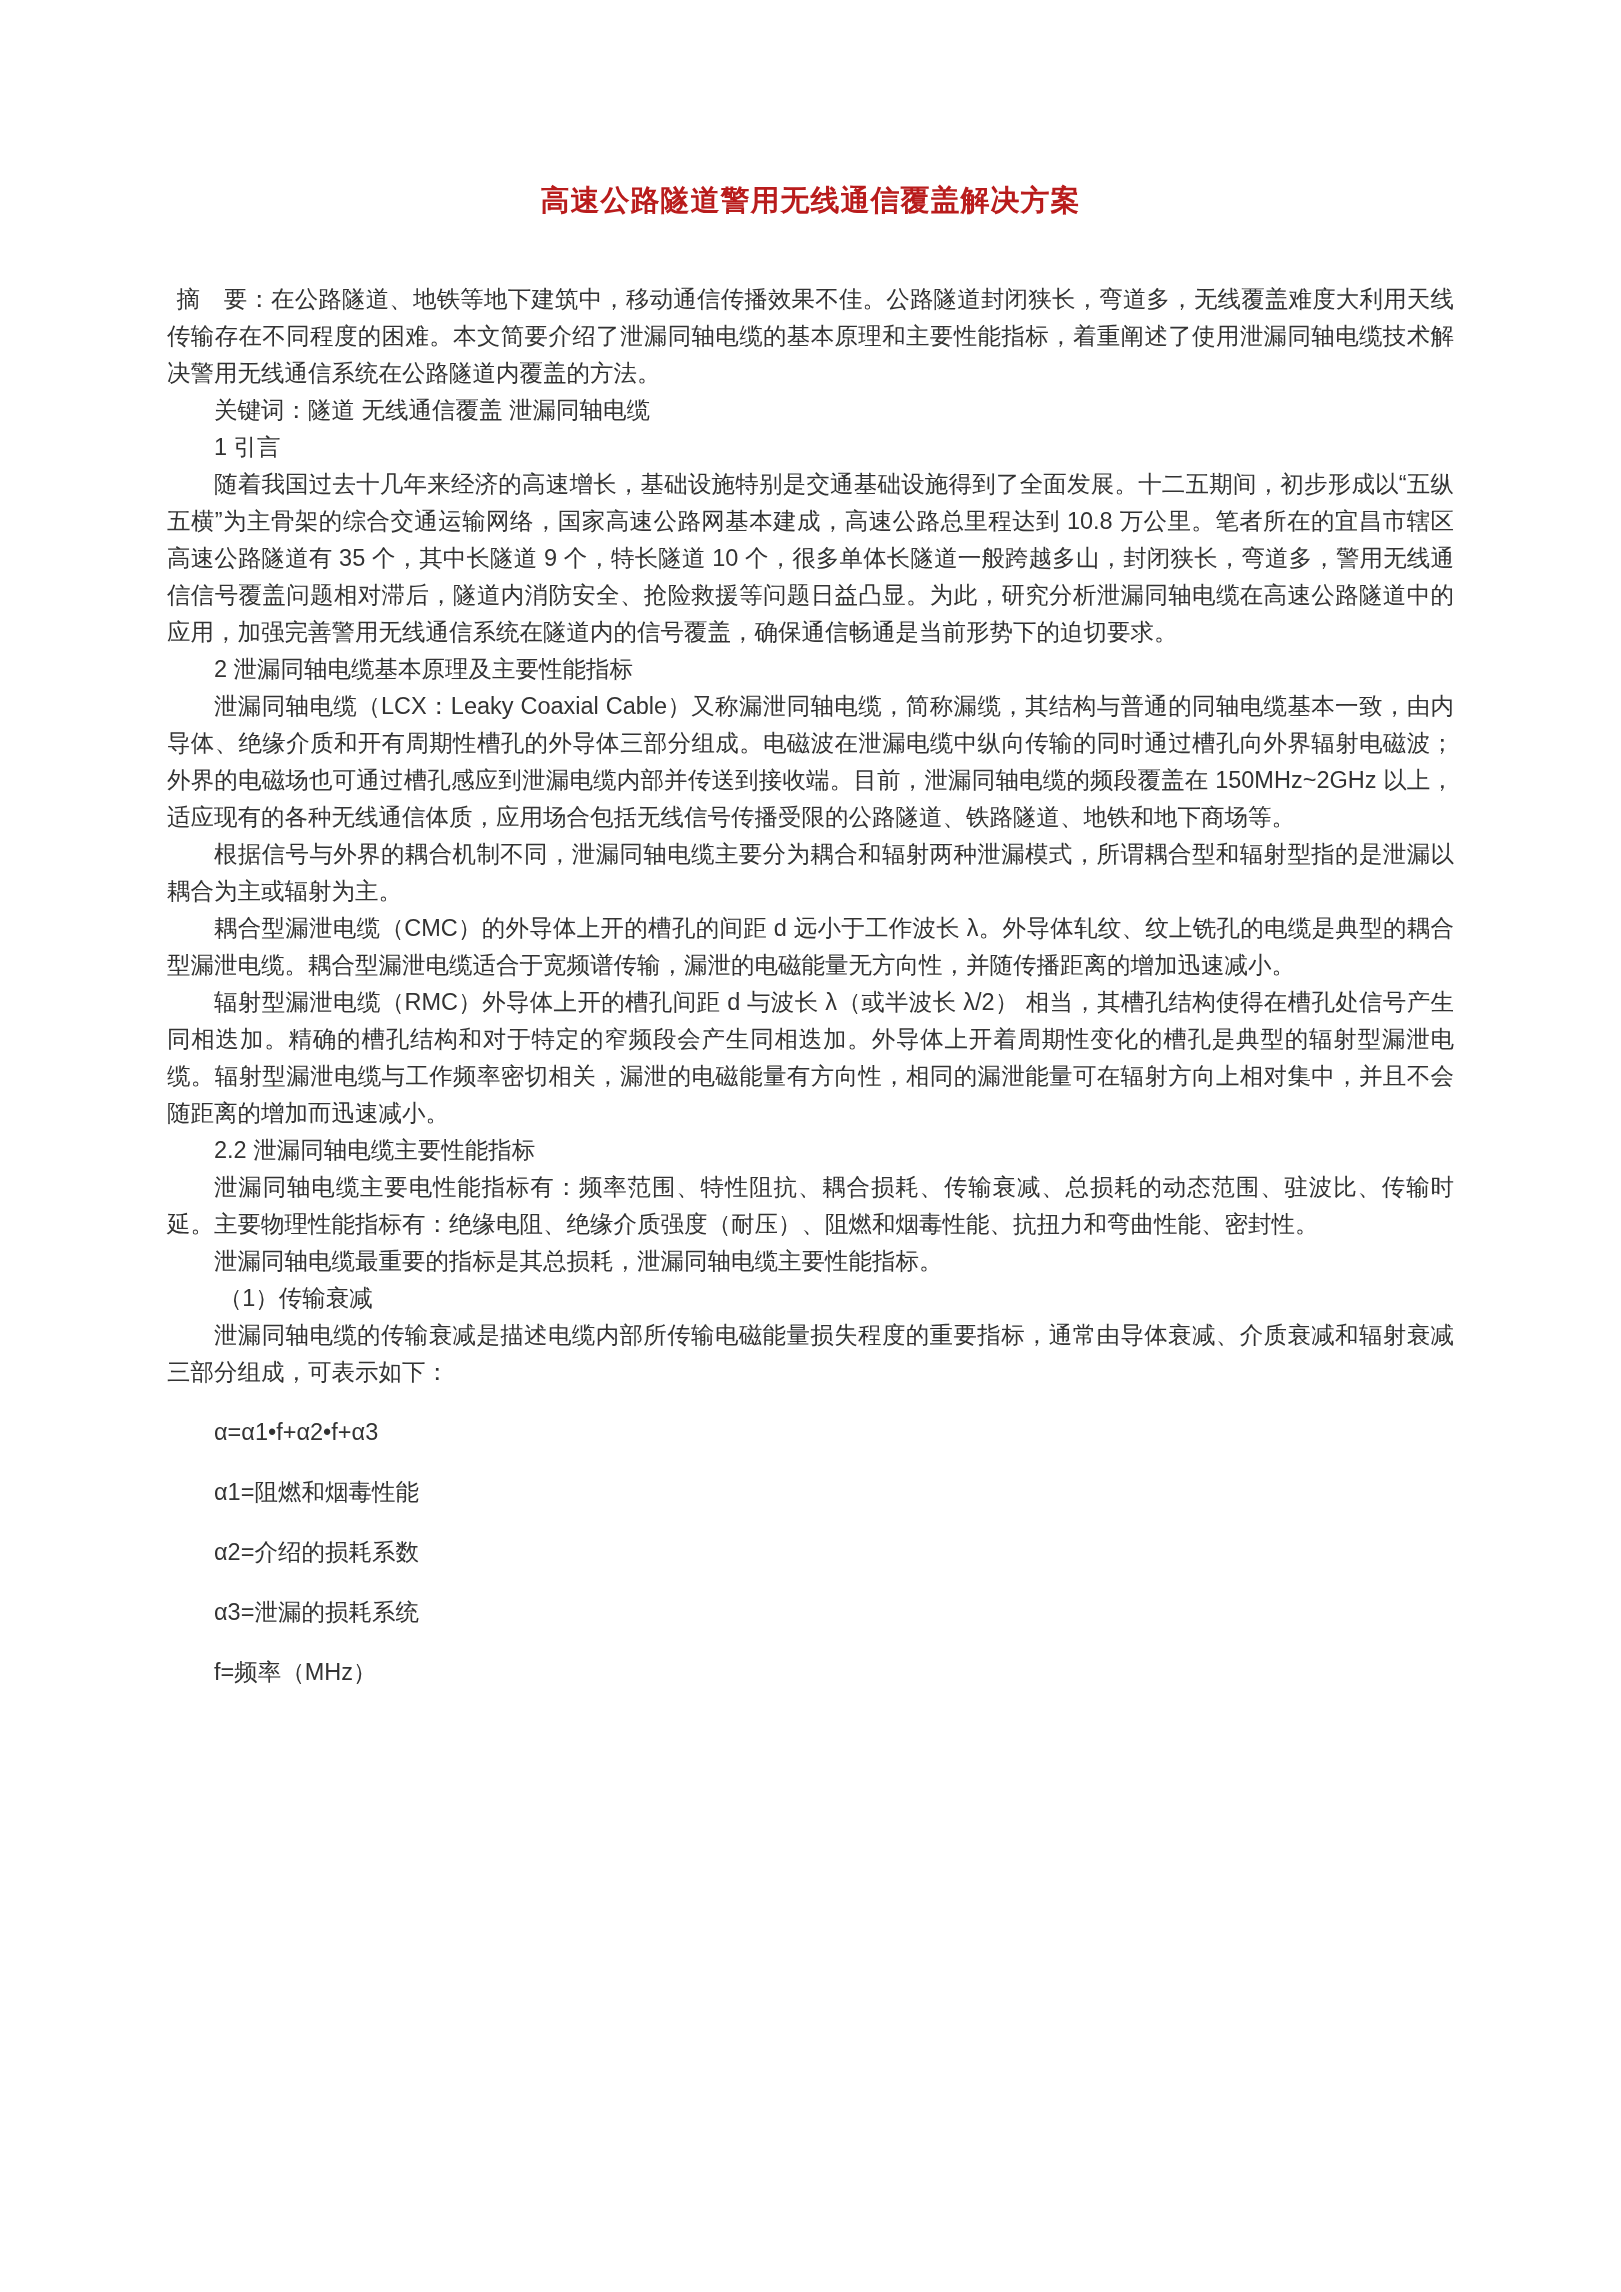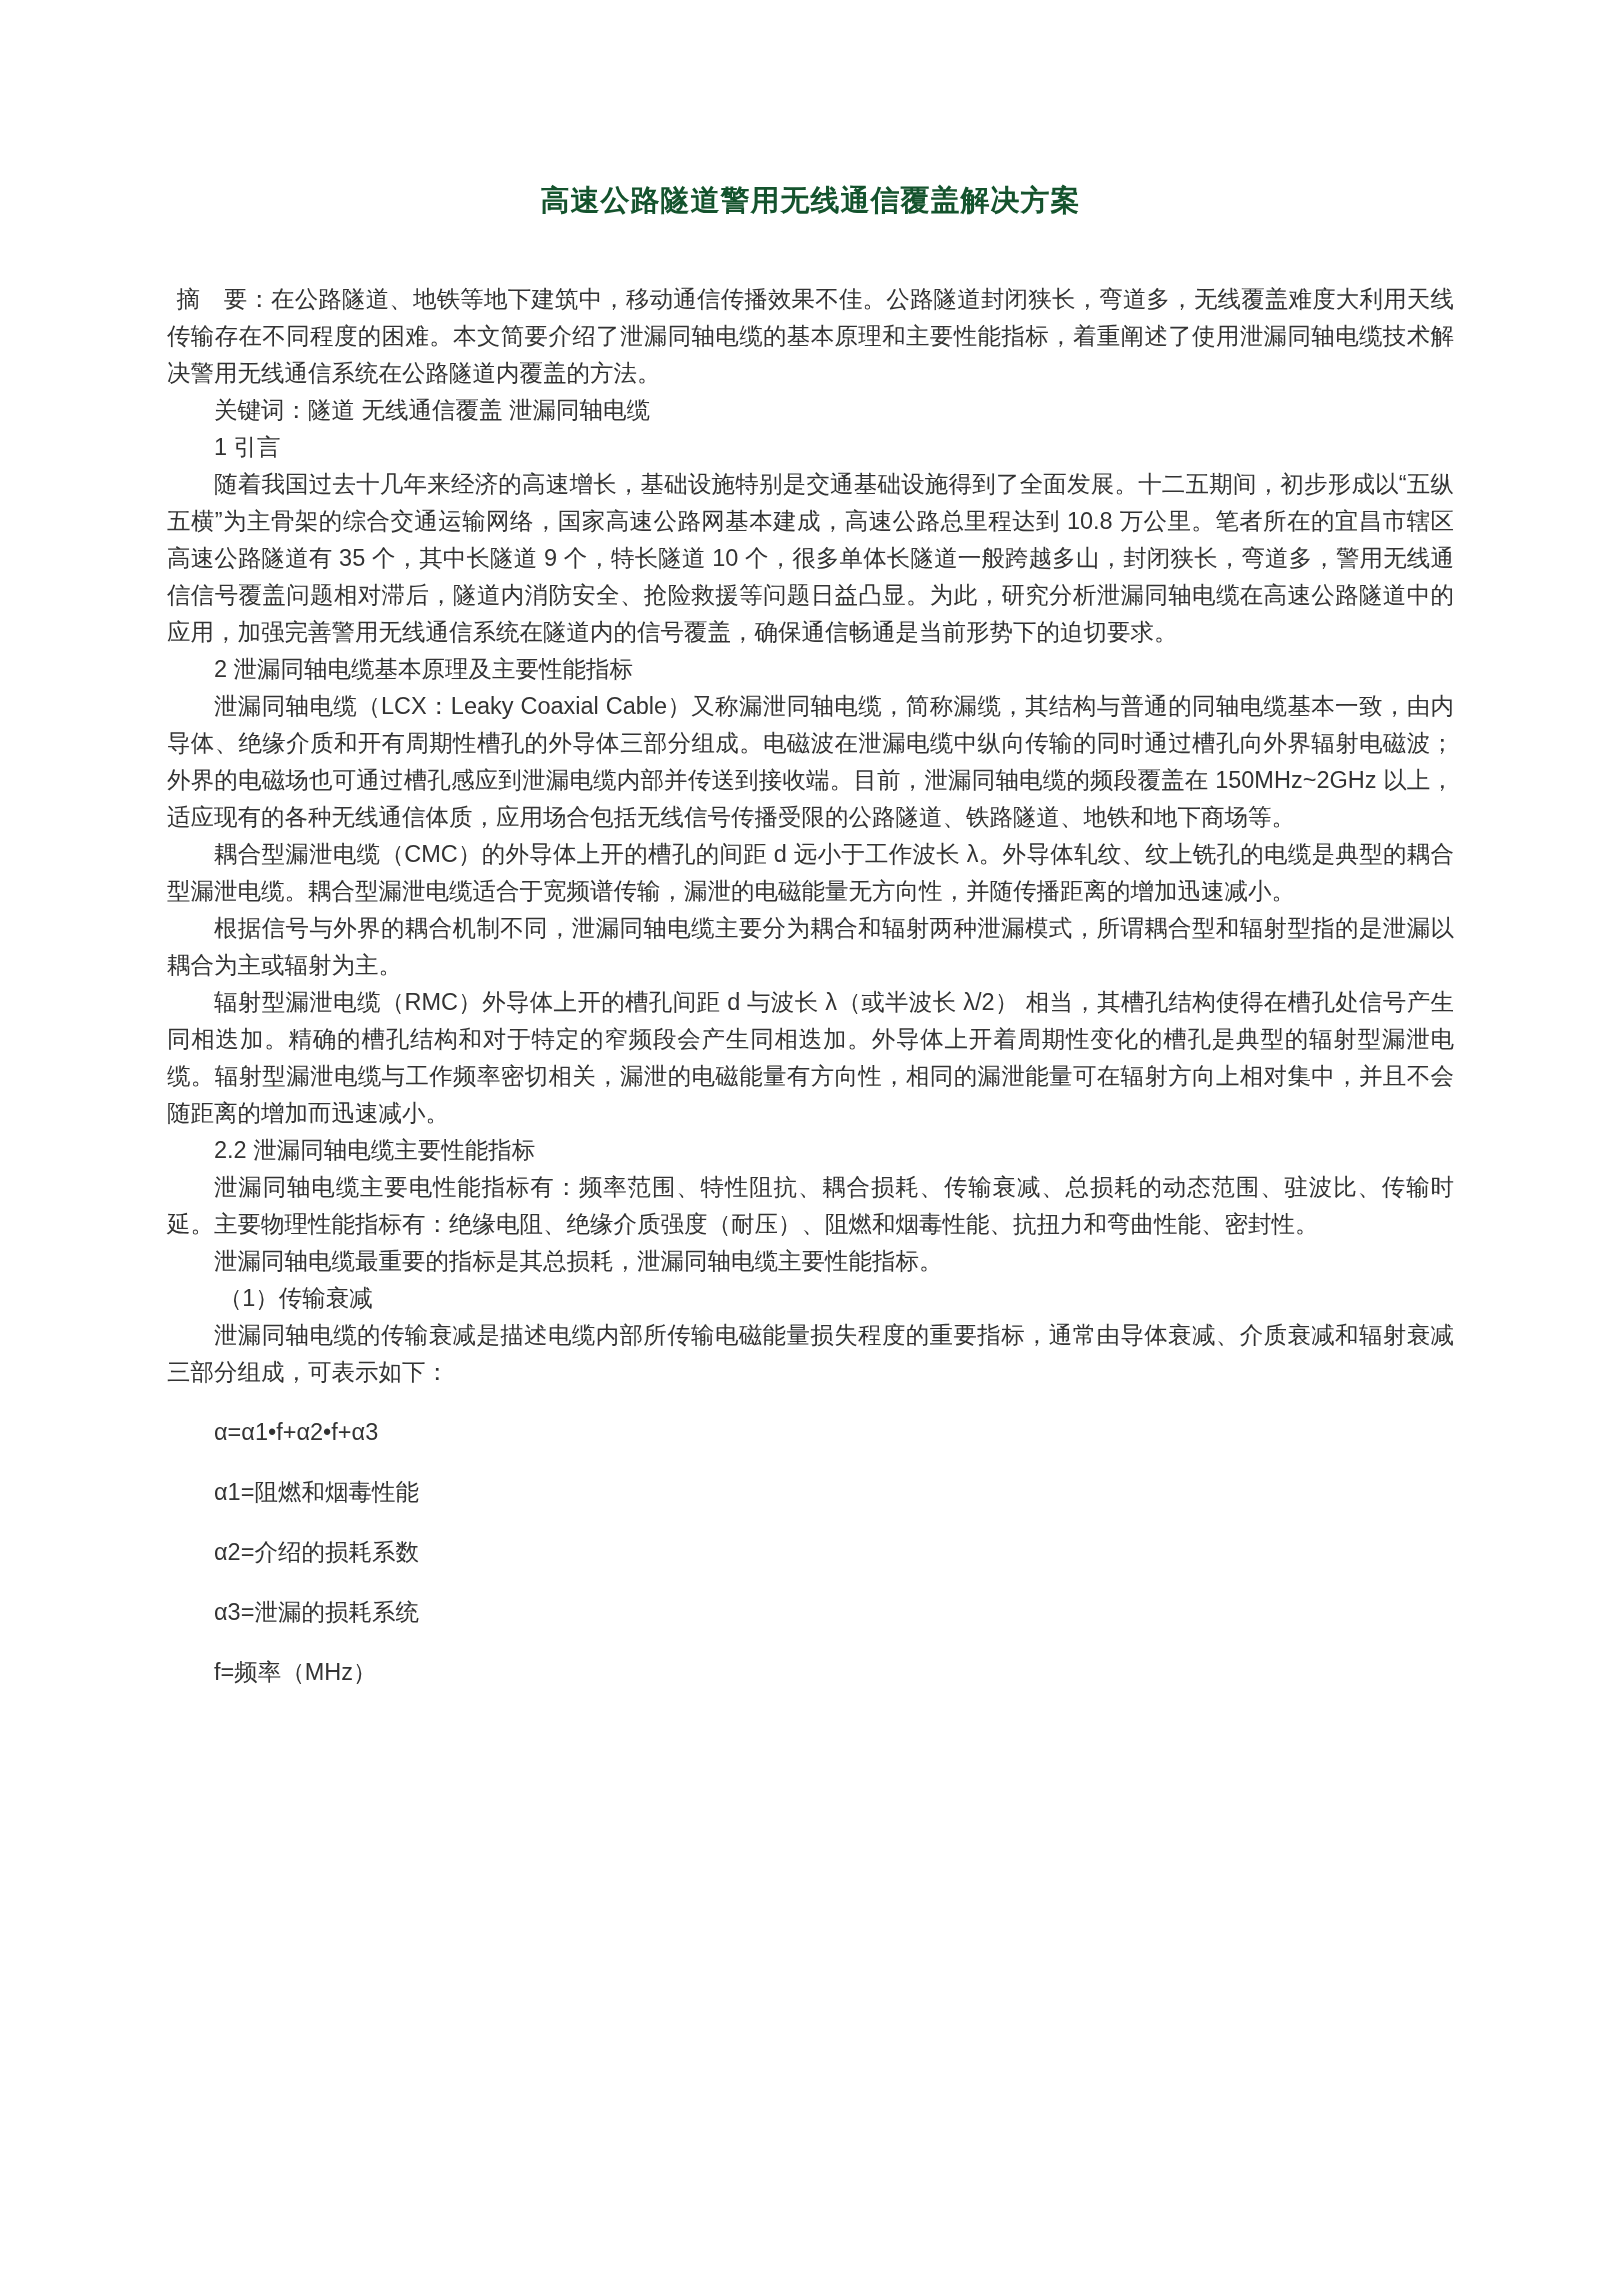--- a/index.html
+++ b/index.html
@@ -54,30 +54,30 @@
     text-indent: 2em;
     margin: 23px 0;
     text-align: left;
   }
 </style>
 </head>
 <body>
 
 <div class="page">
 
-  <h1 class="doc-title" style="color: #14532d;">高速公路隧道警用无线通信覆盖解决方案</h1>
+  <h1 class="doc-title" style="color: #b91c1c;">高速公路隧道警用无线通信覆盖解决方案</h1>
 
   <p class="abstract">摘　要：在公路隧道、地铁等地下建筑中，移动通信传播效果不佳。公路隧道封闭狭长，弯道多，无线覆盖难度大利用天线传输存在不同程度的困难。本文简要介绍了泄漏同轴电缆的基本原理和主要性能指标，着重阐述了使用泄漏同轴电缆技术解决警用无线通信系统在公路隧道内覆盖的方法。</p>
   <p class="keywords">关键词：隧道 无线通信覆盖 泄漏同轴电缆</p>
   <p class="heading">1 引言</p>
   <p class="body">随着我国过去十几年来经济的高速增长，基础设施特别是交通基础设施得到了全面发展。十二五期间，初步形成以“五纵五横”为主骨架的综合交通运输网络，国家高速公路网基本建成，高速公路总里程达到 10.8 万公里。笔者所在的宜昌市辖区高速公路隧道有 35 个，其中长隧道 9 个，特长隧道 10 个，很多单体长隧道一般跨越多山，封闭狭长，弯道多，警用无线通信信号覆盖问题相对滞后，隧道内消防安全、抢险救援等问题日益凸显。为此，研究分析泄漏同轴电缆在高速公路隧道中的应用，加强完善警用无线通信系统在隧道内的信号覆盖，确保通信畅通是当前形势下的迫切要求。</p>
   <p class="heading">2 泄漏同轴电缆基本原理及主要性能指标</p>
   <p class="body">泄漏同轴电缆（LCX：Leaky Coaxial Cable）又称漏泄同轴电缆，简称漏缆，其结构与普通的同轴电缆基本一致，由内导体、绝缘介质和开有周期性槽孔的外导体三部分组成。电磁波在泄漏电缆中纵向传输的同时通过槽孔向外界辐射电磁波；外界的电磁场也可通过槽孔感应到泄漏电缆内部并传送到接收端。目前，泄漏同轴电缆的频段覆盖在 150MHz~2GHz 以上，适应现有的各种无线通信体质，应用场合包括无线信号传播受限的公路隧道、铁路隧道、地铁和地下商场等。</p>
+  <p class="body">根据信号与外界的耦合机制不同，泄漏同轴电缆主要分为耦合和辐射两种泄漏模式，所谓耦合型和辐射型指的是泄漏以耦合为主或辐射为主。</p>
   <p class="body">耦合型漏泄电缆（CMC）的外导体上开的槽孔的间距 d 远小于工作波长 λ。外导体轧纹、纹上铣孔的电缆是典型的耦合型漏泄电缆。耦合型漏泄电缆适合于宽频谱传输，漏泄的电磁能量无方向性，并随传播距离的增加迅速减小。</p>
-  <p class="body">根据信号与外界的耦合机制不同，泄漏同轴电缆主要分为耦合和辐射两种泄漏模式，所谓耦合型和辐射型指的是泄漏以耦合为主或辐射为主。</p>
   <p class="body">辐射型漏泄电缆（RMC）外导体上开的槽孔间距 d 与波长 λ（或半波长 λ/2） 相当，其槽孔结构使得在槽孔处信号产生同相迭加。精确的槽孔结构和对于特定的窄频段会产生同相迭加。外导体上开着周期性变化的槽孔是典型的辐射型漏泄电缆。辐射型漏泄电缆与工作频率密切相关，漏泄的电磁能量有方向性，相同的漏泄能量可在辐射方向上相对集中，并且不会随距离的增加而迅速减小。</p>
   <p class="heading">2.2 泄漏同轴电缆主要性能指标</p>
   <p class="body">泄漏同轴电缆主要电性能指标有：频率范围、特性阻抗、耦合损耗、传输衰减、总损耗的动态范围、驻波比、传输时延。主要物理性能指标有：绝缘电阻、绝缘介质强度（耐压）、阻燃和烟毒性能、抗扭力和弯曲性能、密封性。</p>
   <p class="body">泄漏同轴电缆最重要的指标是其总损耗，泄漏同轴电缆主要性能指标。</p>
   <p class="sub">（1）传输衰减</p>
   <p class="body">泄漏同轴电缆的传输衰减是描述电缆内部所传输电磁能量损失程度的重要指标，通常由导体衰减、介质衰减和辐射衰减三部分组成，可表示如下：</p>
   <p class="formula">α=α1•f+α2•f+α3</p>
   <p class="formula">α1=阻燃和烟毒性能</p>
   <p class="formula">α2=介绍的损耗系数</p>
   <p class="formula">α3=泄漏的损耗系统</p>

